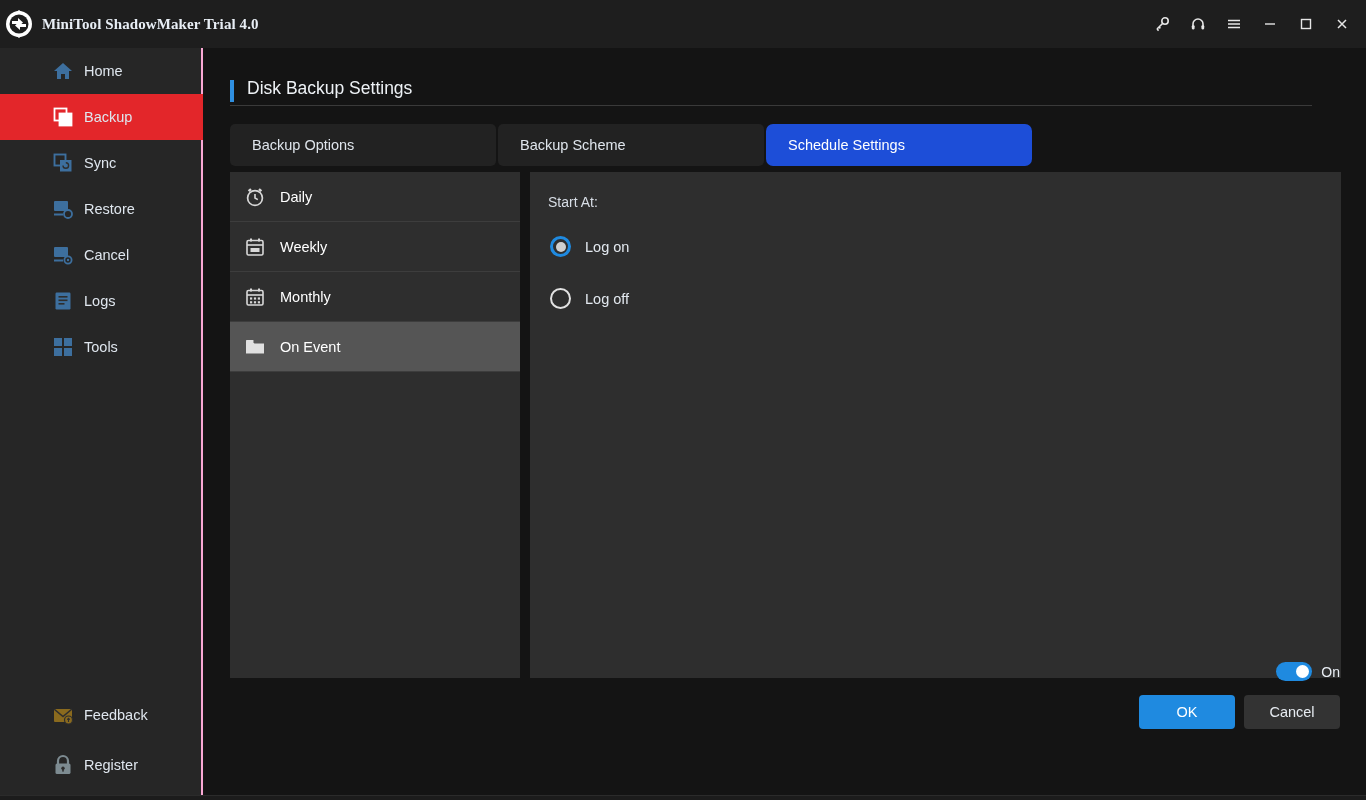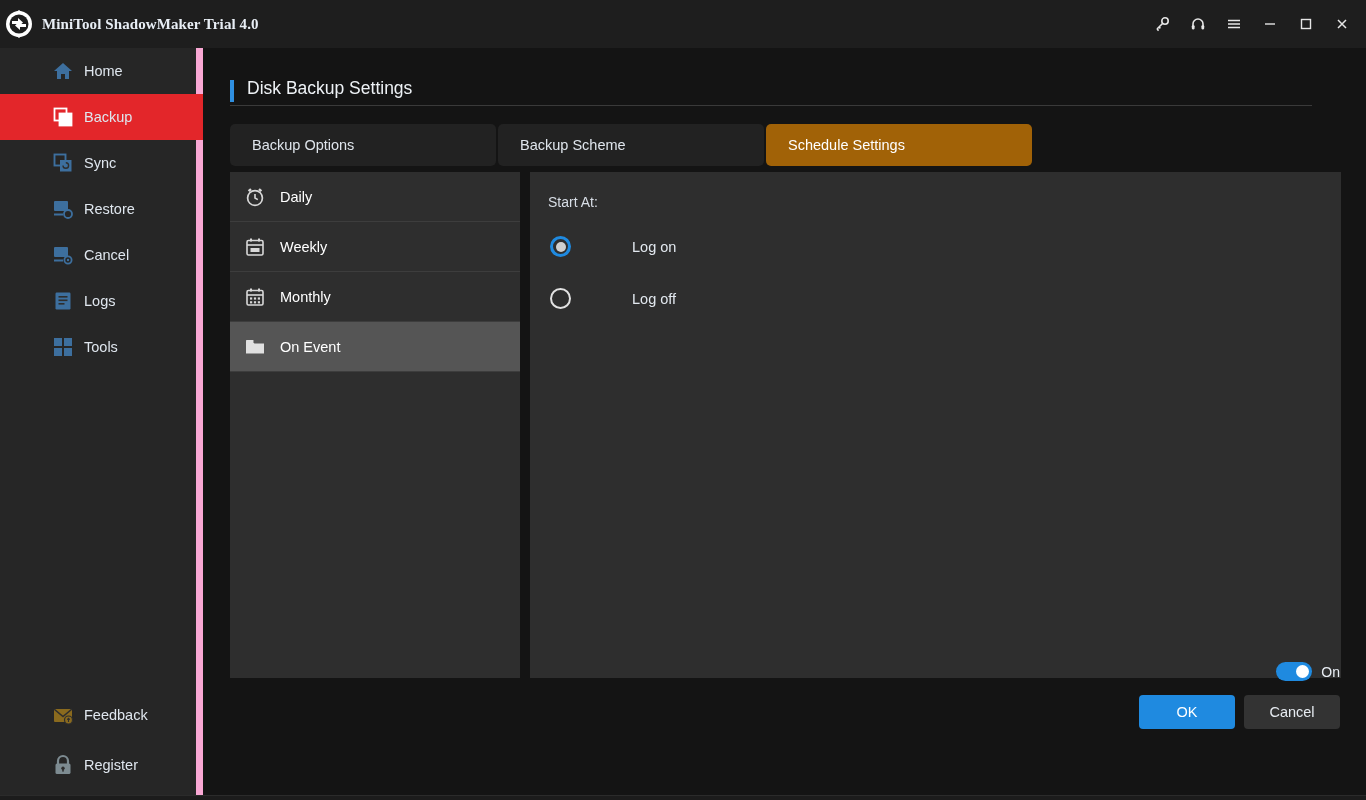--- a/index.html
+++ b/index.html
@@ -25,21 +25,21 @@
   .tb-spacer { flex: 1 1 auto; }
   .tb-btn {
     width: 36px; height: 48px; display: flex; align-items: center; justify-content: center;
     color: #e6e6e6; cursor: default;
   }
   .tb-btn svg { display: block; }
 
   
   .sidebar {
     position: absolute; left: 0; top: 48px; width: 203px; height: 747px;
-    background: #262626; border-right: 7px solid #f9a8d4;
+    background: #262626; border-right: 2px solid #f9a8d4;
   }
   .nav-item {
     position: relative; height: 46px; display: flex; align-items: center;
     padding-left: 52px; color: #dfe6ee; font-size: 14.5px;
   }
   .nav-item.active { background: #e3262a; }
   .nav-item .nav-icon {
     position: absolute; left: 52px; top: 50%; transform: translateY(-50%);
     width: 22px; height: 22px;
   }
@@ -62,42 +62,42 @@
     position: absolute; left: 26px; top: 57px; width: 1082px; height: 1px; background: #3a3a3a;
   }
 
   
   .tabs { position: absolute; left: 26px; top: 76px; display: flex; }
   .tab {
     width: 266px; height: 42px; background: #222222; border-radius: 5px;
     display: flex; align-items: center; padding-left: 22px;
     color: #dfe5ec; font-size: 14.5px; margin-right: 2px;
   }
-  .tab.active { background: #a16207; color: #ffffff; }
+  .tab.active { background: #1d4ed8; color: #ffffff; border-radius: 7px; }
 
   
   .panel-left {
     position: absolute; left: 230px; top: 172px; width: 290px; height: 506px;
     background: #2e2e2e;
   }
   .panel-right {
     position: absolute; left: 530px; top: 172px; width: 811px; height: 506px;
     background: #2e2e2e;
   }
   .list-item {
     position: relative; height: 50px; display: flex; align-items: center;
     padding-left: 14px; color: #ffffff; font-size: 14.5px;
     border-bottom: 1px solid #3d3d3d;
   }
   .list-item.selected { background: #555555; }
   .list-item .li-icon { width: 22px; height: 22px; flex: 0 0 auto; }
   .list-item .li-label { margin-left: 14px; }
 
   .start-label { position: absolute; left: 18px; top: 22px; color: #d8dee6; font-size: 14px; }
-  .radio-row { position: absolute; left: 20px; display: flex; align-items: center; gap: 47px; }
+  .radio-row { position: absolute; left: 20px; display: flex; align-items: center; }
   .radio-row.r1 { top: 64px; }
   .radio-row.r2 { top: 116px; }
   .radio { width: 21px; height: 21px; border-radius: 50%; flex: 0 0 auto; position: relative; }
   .radio.on { border: 3px solid #1f8ae0; background: #2e2e2e; }
   .radio.on::after {
     content: ""; position: absolute; left: 50%; top: 50%;
     width: 10px; height: 10px; margin: -5px 0 0 -5px; border-radius: 50%; background: #cfcfcf;
   }
   .radio.off { border: 2px solid #e2e2e2; background: transparent; }
   .radio-label { margin-left: 14px; color: #e2e8ef; font-size: 14.5px; }

